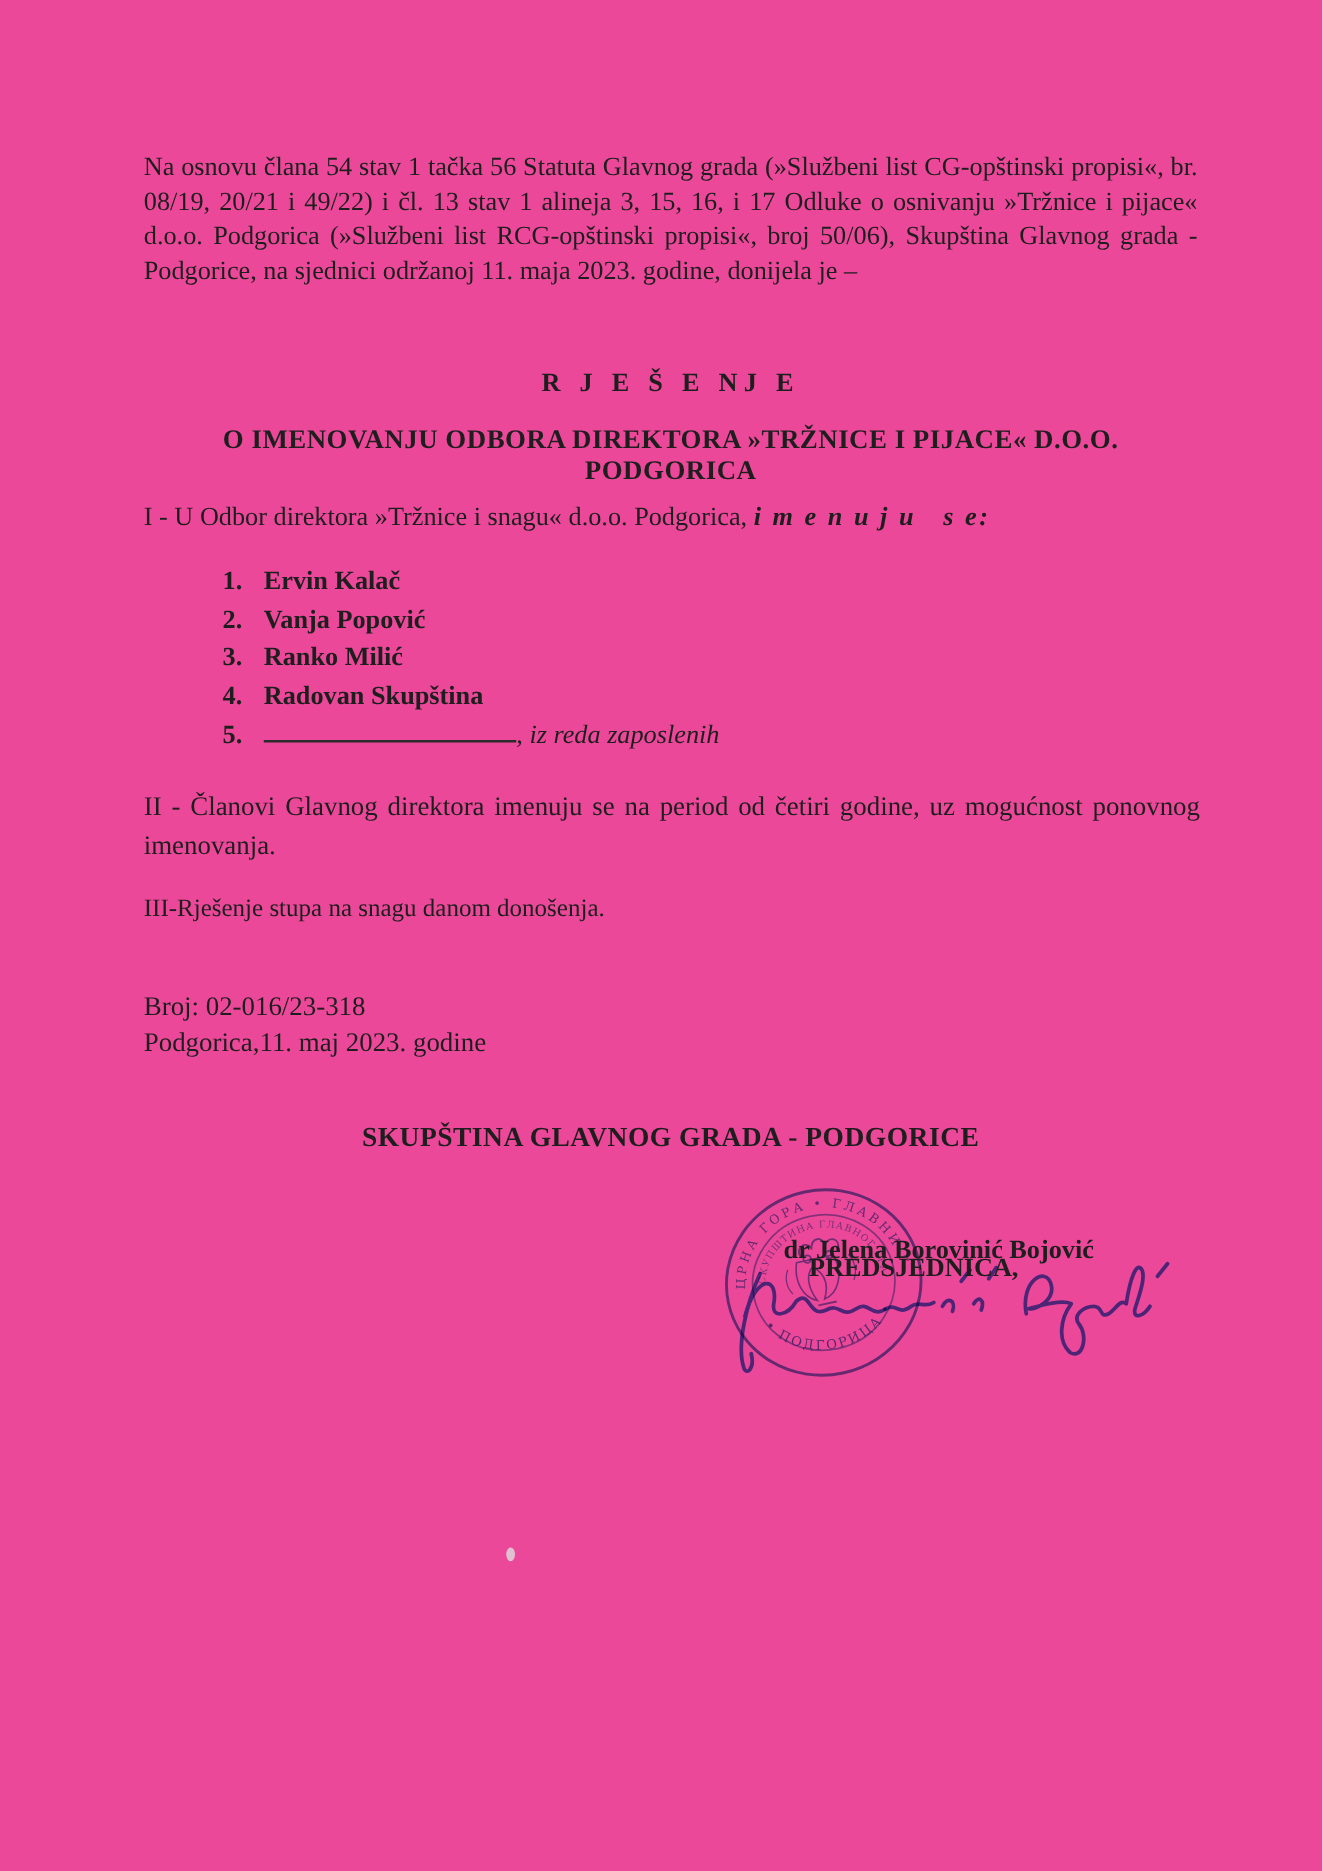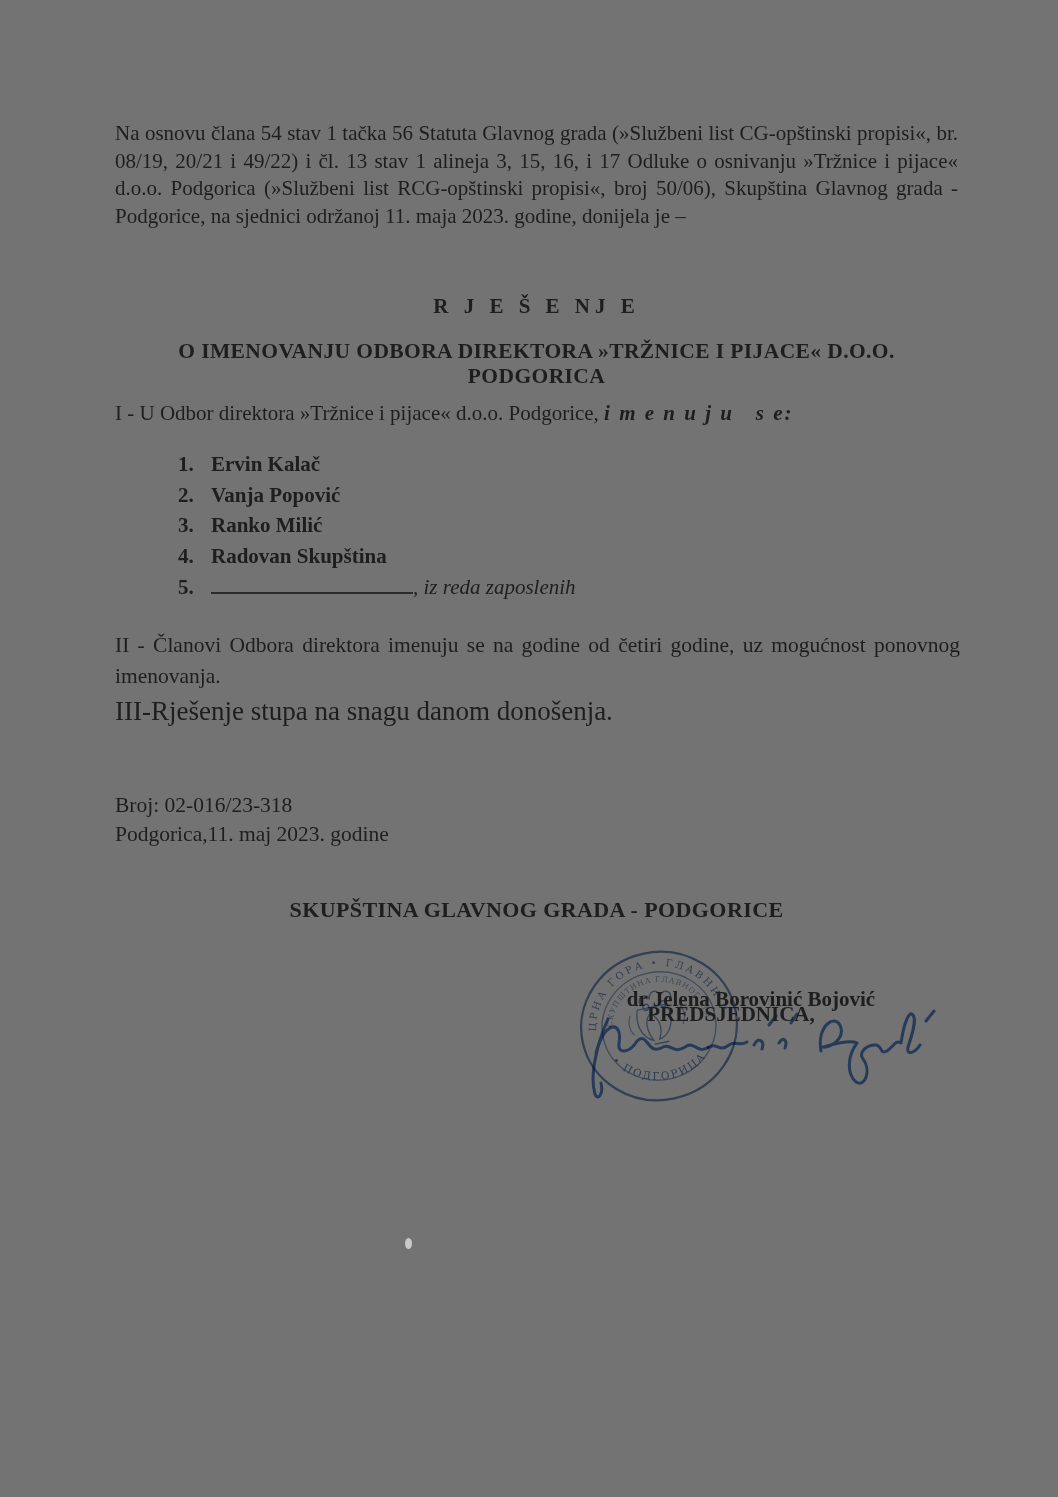--- a/index.html
+++ b/index.html
@@ -1,20 +1,20 @@
 <!DOCTYPE html>
 <html><head>
 <meta charset="utf-8">
 <style>
   html,body{margin:0;padding:0;background:#ffffff;}
   .page{
     position:relative;
     width:1058px;
     height:1497px;
-    background:#737373;
+    background:#ec4899;
     font-family:"Liberation Serif","DejaVu Serif",serif;
     color:#1e1e1e;
     overflow:hidden;
   }
   .abs{position:absolute;margin:0;}
 
   .intro{
     left:115px;top:120px;width:843px;
     font-size:21px;line-height:27.6px;
     text-align:justify;
@@ -41,21 +41,21 @@
   .blank-line{
     display:inline-block;width:202px;height:18px;
     border-bottom:2px solid #2b2b2b;
   }
   .suffix{font-weight:normal;font-style:italic;}
 
   .section-ii{
     left:115px;top:630px;width:845px;
     font-size:21.5px;line-height:31px;text-align:justify;
   }
-  .section-iii{left:115px;top:696px;font-size:27px;}
+  .section-iii{left:115px;top:716px;font-size:20px;}
 
   .ref-number{left:115px;top:793px;font-size:21.5px;}
   .place-date{left:115px;top:822px;font-size:21.5px;}
 
   .issuing-body{
     left:115px;top:897px;width:843px;
     text-align:center;font-weight:bold;font-size:22px;letter-spacing:0.4px;
   }
 
   .sig-title{
@@ -85,41 +85,41 @@
 
 <div class="page">
 
   <p class="abs intro">Na osnovu člana 54 stav 1 tačka 56 Statuta Glavnog grada (»Službeni list CG-opštinski propisi«, br. 08/19, 20/21 i 49/22) i čl. 13 stav 1 alineja 3, 15, 16, i 17 Odluke o osnivanju »Tržnice i pijace« d.o.o. Podgorica (»Službeni list RCG-opštinski propisi«, broj 50/06), Skupština Glavnog grada - Podgorice, na sjednici održanoj 11. maja 2023. godine, donijela je –</p>
 
   <div class="abs title-block">
     <div class="title-line1">R J E Š E NJ E</div>
     <div class="title-line2">O IMENOVANJU ODBORA DIREKTORA »TRŽNICE I PIJACE« D.O.O. PODGORICA</div>
   </div>
 
-  <p class="abs section-i"><span>I - U Odbor direktora »Tržnice i pijace« d.o.o. Podgorice, </span><span class="emph">i m e n u j u   s e:</span></p>
+  <p class="abs section-i"><span>I - U Odbor direktora »Tržnice i snagu« d.o.o. Podgorica, </span><span class="emph">i m e n u j u   s e:</span></p>
 
   <div class="abs appointees">
     <div class="row">
       <span class="num">1.</span><span>Ervin Kalač</span>
     </div>
     <div class="row">
       <span class="num">2.</span><span>Vanja Popović</span>
     </div>
     <div class="row">
       <span class="num">3.</span><span>Ranko Milić</span>
     </div>
     <div class="row">
       <span class="num">4.</span><span>Radovan Skupština</span>
     </div>
     <div class="row">
       <span class="num">5.</span><span class="blank-line"></span><span class="suffix">, iz reda zaposlenih</span>
     </div>
   </div>
 
-  <p class="abs section-ii">II - Članovi Odbora direktora imenuju se na godine od četiri godine, uz mogućnost ponovnog imenovanja.</p>
+  <p class="abs section-ii">II - Članovi Glavnog direktora imenuju se na period od četiri godine, uz mogućnost ponovnog imenovanja.</p>
 
   <p class="abs section-iii">III-Rješenje stupa na snagu danom donošenja.</p>
 
   <p class="abs ref-number">Broj: 02-016/23-318</p>
 
   <p class="abs place-date">Podgorica,11. maj 2023. godine</p>
 
   <p class="abs issuing-body">SKUPŠTINA GLAVNOG GRADA - PODGORICE</p>
 
   <svg class="abs stamp-svg" viewBox="0 0 172 162" xmlns="http://www.w3.org/2000/svg">

